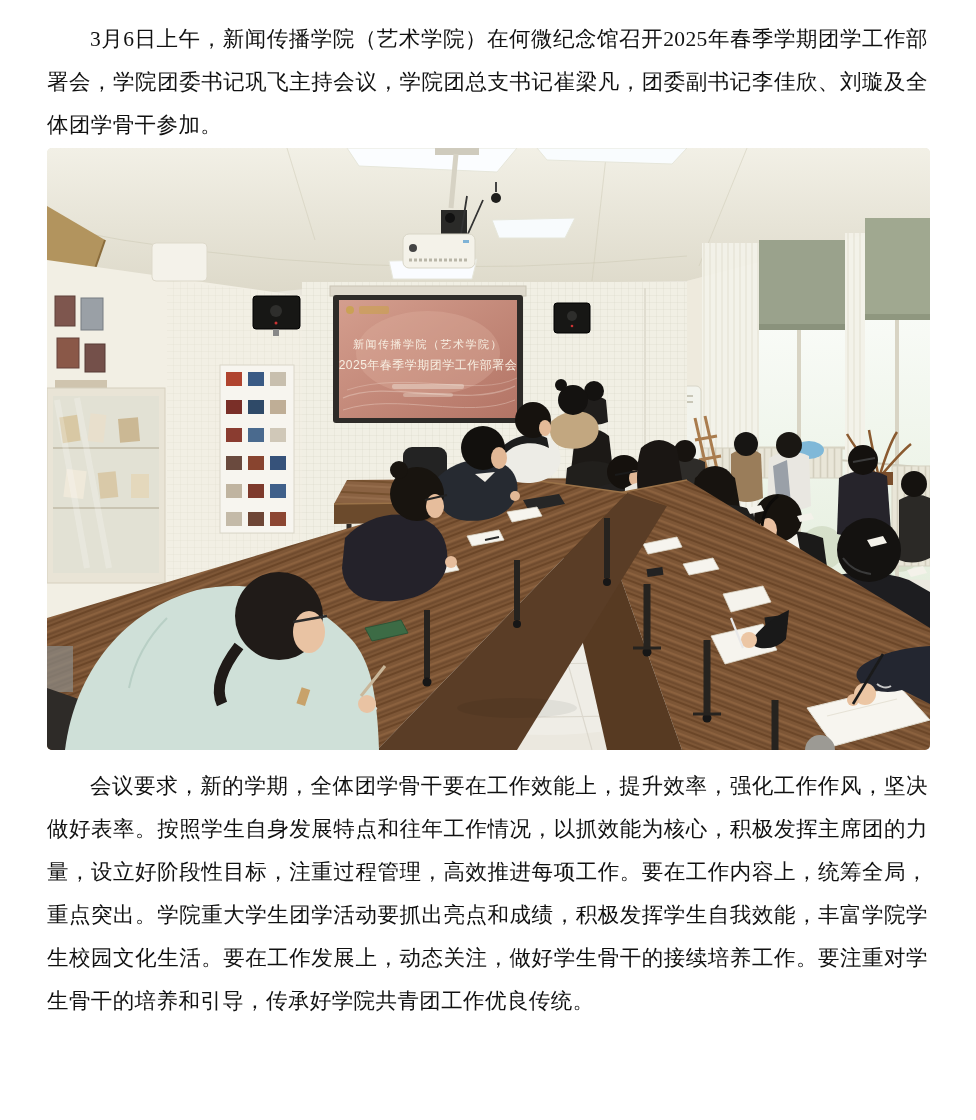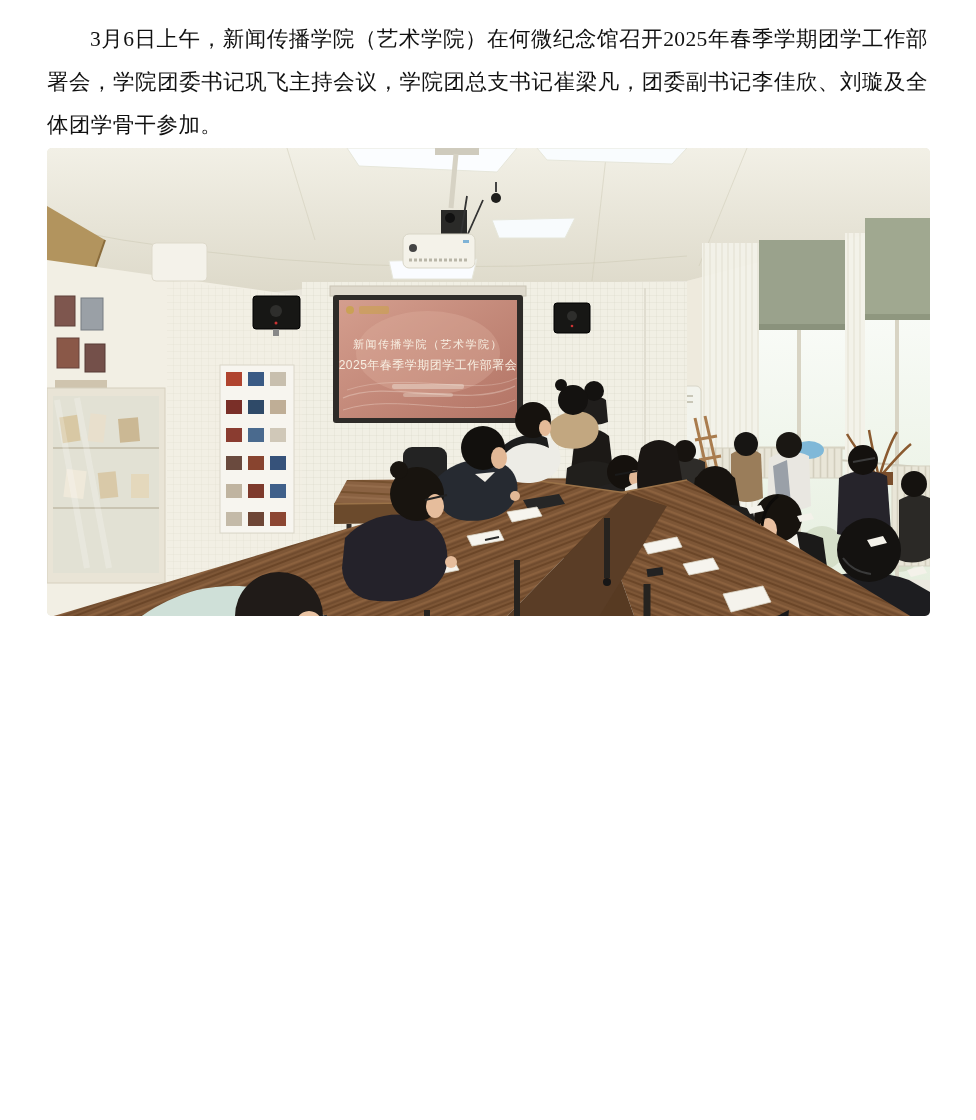--- a/index.html
+++ b/index.html
@@ -6,21 +6,21 @@
   body{
     width:976px;height:1120px;background:#ffffff;overflow:hidden;
     font-family:"Liberation Serif","DejaVu Serif",serif;
   }
   .article{padding:18px 48px 0 47px;}
   .article p{
     margin:0;font-size:21.5px;line-height:43px;color:#111;
     text-align:justify;text-indent:2em;letter-spacing:0.4px;
   }
   figure.photo{
-    margin:1px 0 15px;width:883px;height:468px;
+    margin:1px 0 15px;width:883px;height:602px;
     border-radius:5px;overflow:hidden;background:#e9e6dc;
   }
   svg{display:block;}
 </style>
 </head>
 <body>
 
 <main class="article">
 
   <p>3月6日上午，新闻传播学院（艺术学院）在何微纪念馆召开2025年春季学期团学工作部署会，学院团委书记巩飞主持会议，学院团总支书记崔梁凡，团委副书记李佳欣、刘璇及全体团学骨干参加。</p>
@@ -422,14 +422,15 @@
           <rect x="252" y="540" width="9" height="17" fill="#c8a26a" transform="rotate(18 256 548)"></rect>
           <circle cx="320" cy="556" r="9" fill="#e9c3a3"></circle>
           <path d="M314,548 L338,518" stroke="#c9b79a" stroke-width="3"></path>
         </g>
       </g>
 
       <ellipse cx="470" cy="560" rx="60" ry="10" fill="#000" opacity="0.06"></ellipse>
     </svg>
   </figure>
 
+  <p>会议要求，新的学期，全体团学骨干要在工作效能上，提升效率，强化工作作风，坚决做好表率。按照学生自身发展特点和往年工作情况，以抓效能为核心，积极发挥主席团的力量，设立好阶段性目标，注重过程管理，高效推进每项工作。要在工作内容上，统筹全局，重点突出。学院重大学生团学活动要抓出亮点和成绩，积极发挥学生自我效能，丰富学院学生校园文化生活。要在工作发展上，动态关注，做好学生骨干的接续培养工作。要注重对学生骨干的培养和引导，传承好学院共青团工作优良传统。</p>
 
 </main>
 
 </body></html>

